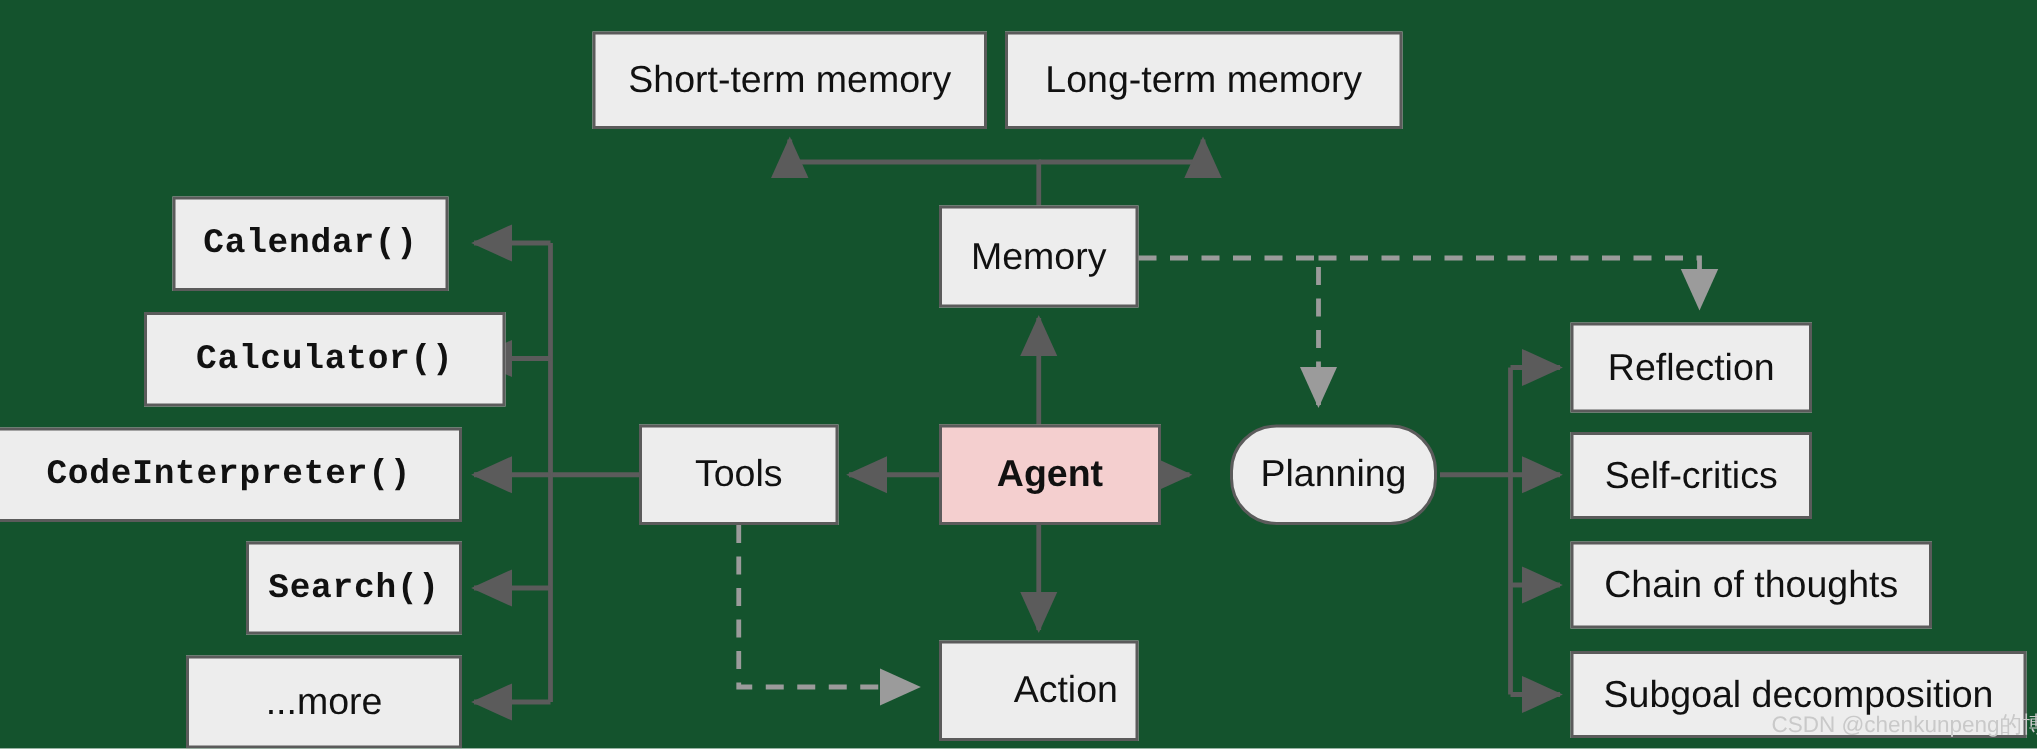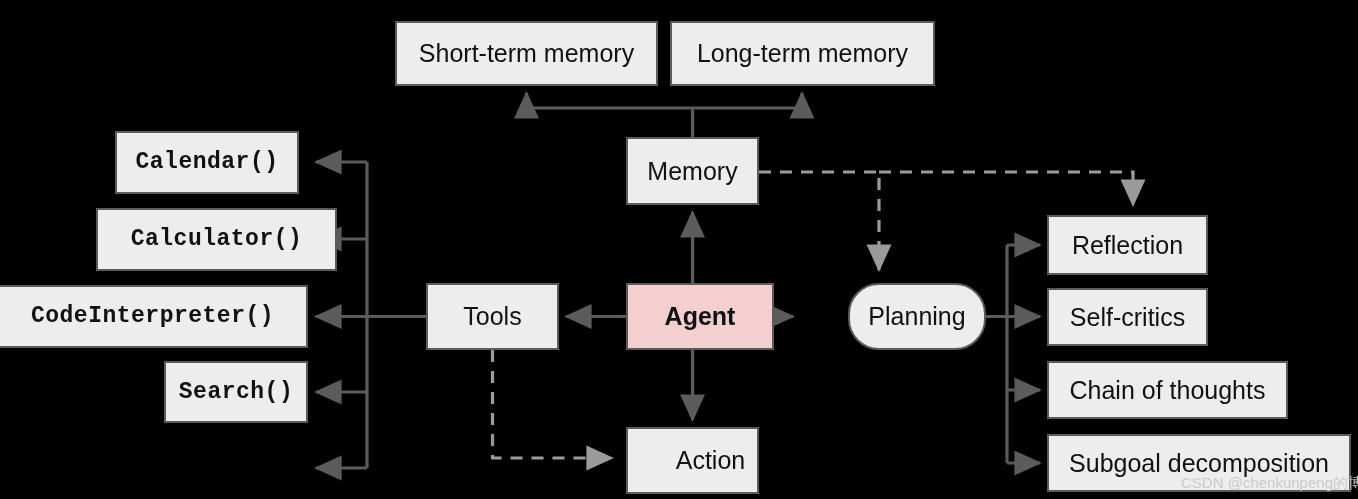--- a/index.html
+++ b/index.html
@@ -4,21 +4,21 @@
 <style>
   html, body {
     margin: 0;
     padding: 0;
     background: #ffffff;
   }
   #canvas {
     position: relative;
     width: 1358px;
     height: 499px;
-    background: #000000;
+    background: #14532d;
     overflow: hidden;
     font-family: "Liberation Sans", sans-serif;
   }
   #wires {
     position: absolute;
     left: 0; top: 0;
     width: 1358px;
     height: 499px;
     pointer-events: none;
   }
@@ -129,21 +129,21 @@
   </div>
 
   <div class="node sans agent" style="left:626px; top:283px; width:148px; height:67px;">
     <span>Agent</span>
   </div>
 
   <div class="node sans" style="left:426px; top:283px; width:133px; height:67px;">
     <span>Tools</span>
   </div>
 
-  <div class="node sans" style="left:848px; top:283px; width:138px; height:67px;border-radius:31px;">
+  <div class="node sans" style="left:820px; top:283px; width:138px; height:67px;border-radius:31px;">
     <span>Planning</span>
   </div>
 
   <div class="node sans" style="left:626px; top:427px; width:133px; height:67px;padding-left:36px;">
     <span>Action</span>
   </div>
 
   <div class="node mono" style="left:115px; top:131px; width:184px; height:63px;">
     <span>Calendar()</span>
   </div>
@@ -153,20 +153,23 @@
   </div>
 
   <div class="node mono" style="left:-3px; top:285px; width:311px; height:63px;">
     <span>CodeInterpreter()</span>
   </div>
 
   <div class="node mono" style="left:164px; top:361px; width:144px; height:62px;">
     <span>Search()</span>
   </div>
 
+  <div class="node sans" style="left:124px; top:437px; width:184px; height:62px;">
+    <span>...more</span>
+  </div>
 
   <div class="node sans" style="left:1047px; top:288px; width:161px; height:58px;">
     <span>Self-critics</span>
   </div>
 
   <div class="node sans" style="left:1047px; top:215px; width:161px; height:60px;">
     <span>Reflection</span>
   </div>
 
   <div class="node sans" style="left:1047px; top:361px; width:241px; height:58px;">

